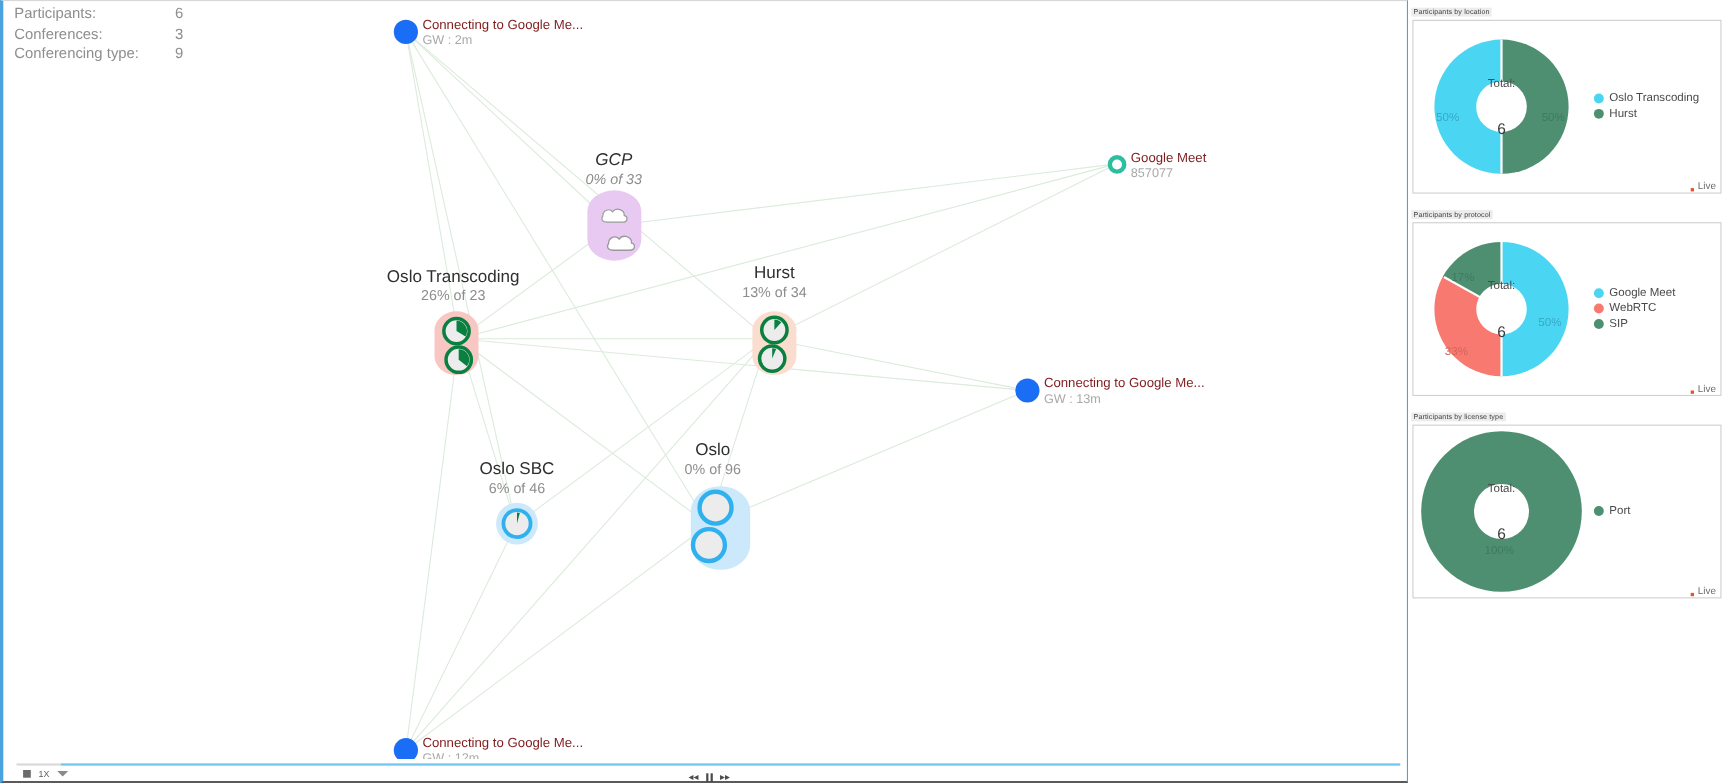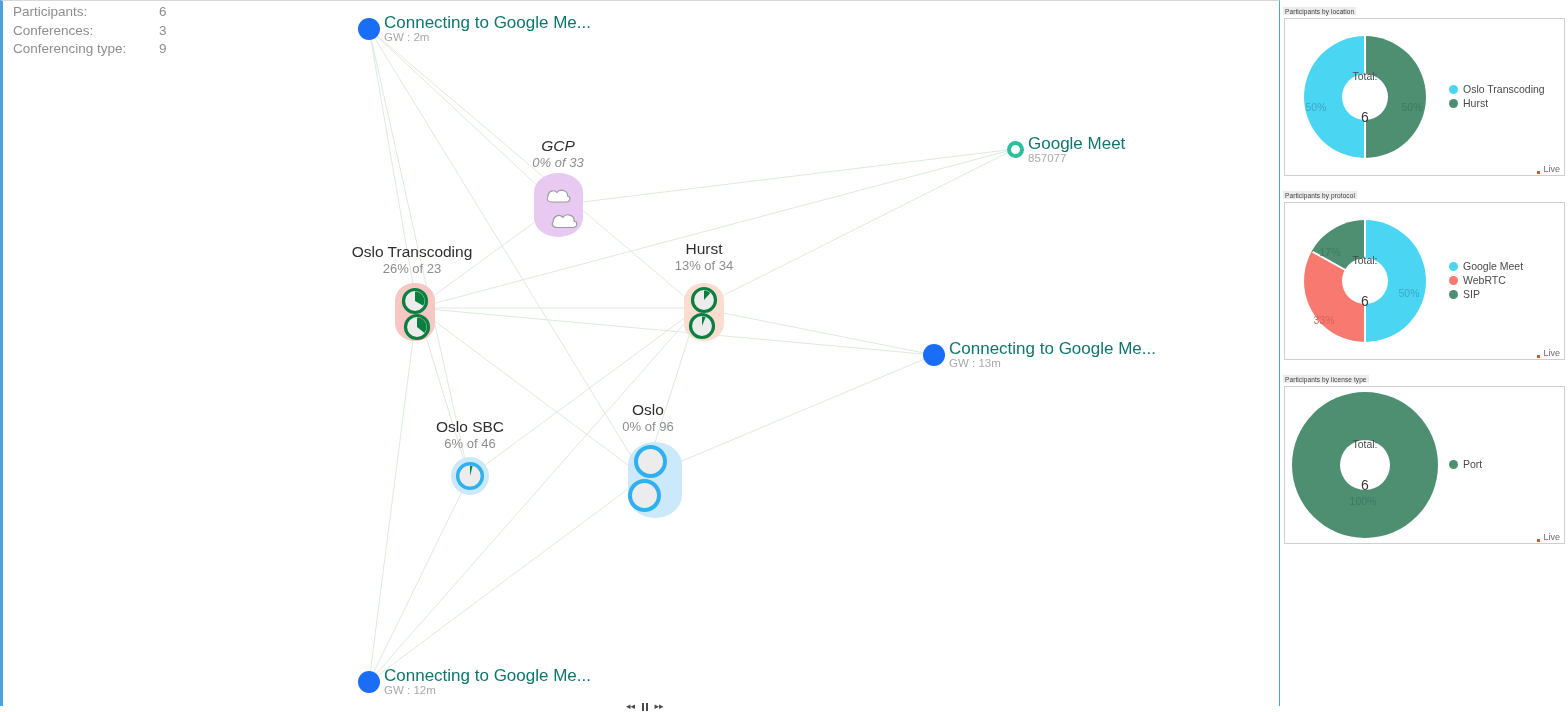--- a/index.html
+++ b/index.html
@@ -48,22 +48,22 @@
     position: absolute;
     z-index: 3;
   }
 
   
   .nlabel-right {
     position: absolute;
     white-space: nowrap;
   }
   .nlabel-right .t1 {
-    font-size: 17px;
-    color: #0f766e;
+    font-size: 12px;
+    color: #7f1d1d;
     line-height: 15px;
   }
   .nlabel-right .t2 {
     font-size: 11.5px;
     color: #a9a9a9;
     line-height: 14px;
   }
   .nlabel-top {
     position: absolute;
     text-align: center;
@@ -418,20 +418,30 @@
 
     <div class="node" style="left:355px; top:670px;">
       <span class="dot-blue" style="left:0; top:0;"></span>
       <div class="nlabel-right" style="left:26px; top:-3px;">
         <div class="t1">Connecting to Google Me...</div>
         <div class="t2">GW : 12m</div>
       </div>
     </div>
   </div>
 
+  <div id="bottom-bar">
+    <div id="timeline-track">
+      <span class="pre"></span>
+    </div>
+    <div class="zoom-ctl" style="left:18px;">
+      <span class="tiny-btn"></span>
+      <span style="margin:0 7px;">1X</span>
+      <span class="tri-down"></span>
+    </div>
+  </div>
 
   <div id="playback">
     <span class="pb-btn">◂◂</span>
     <span class="pb-pause">
         <i></i>
         <i></i>
       </span>
     <span class="pb-btn">▸▸</span>
   </div>
 

